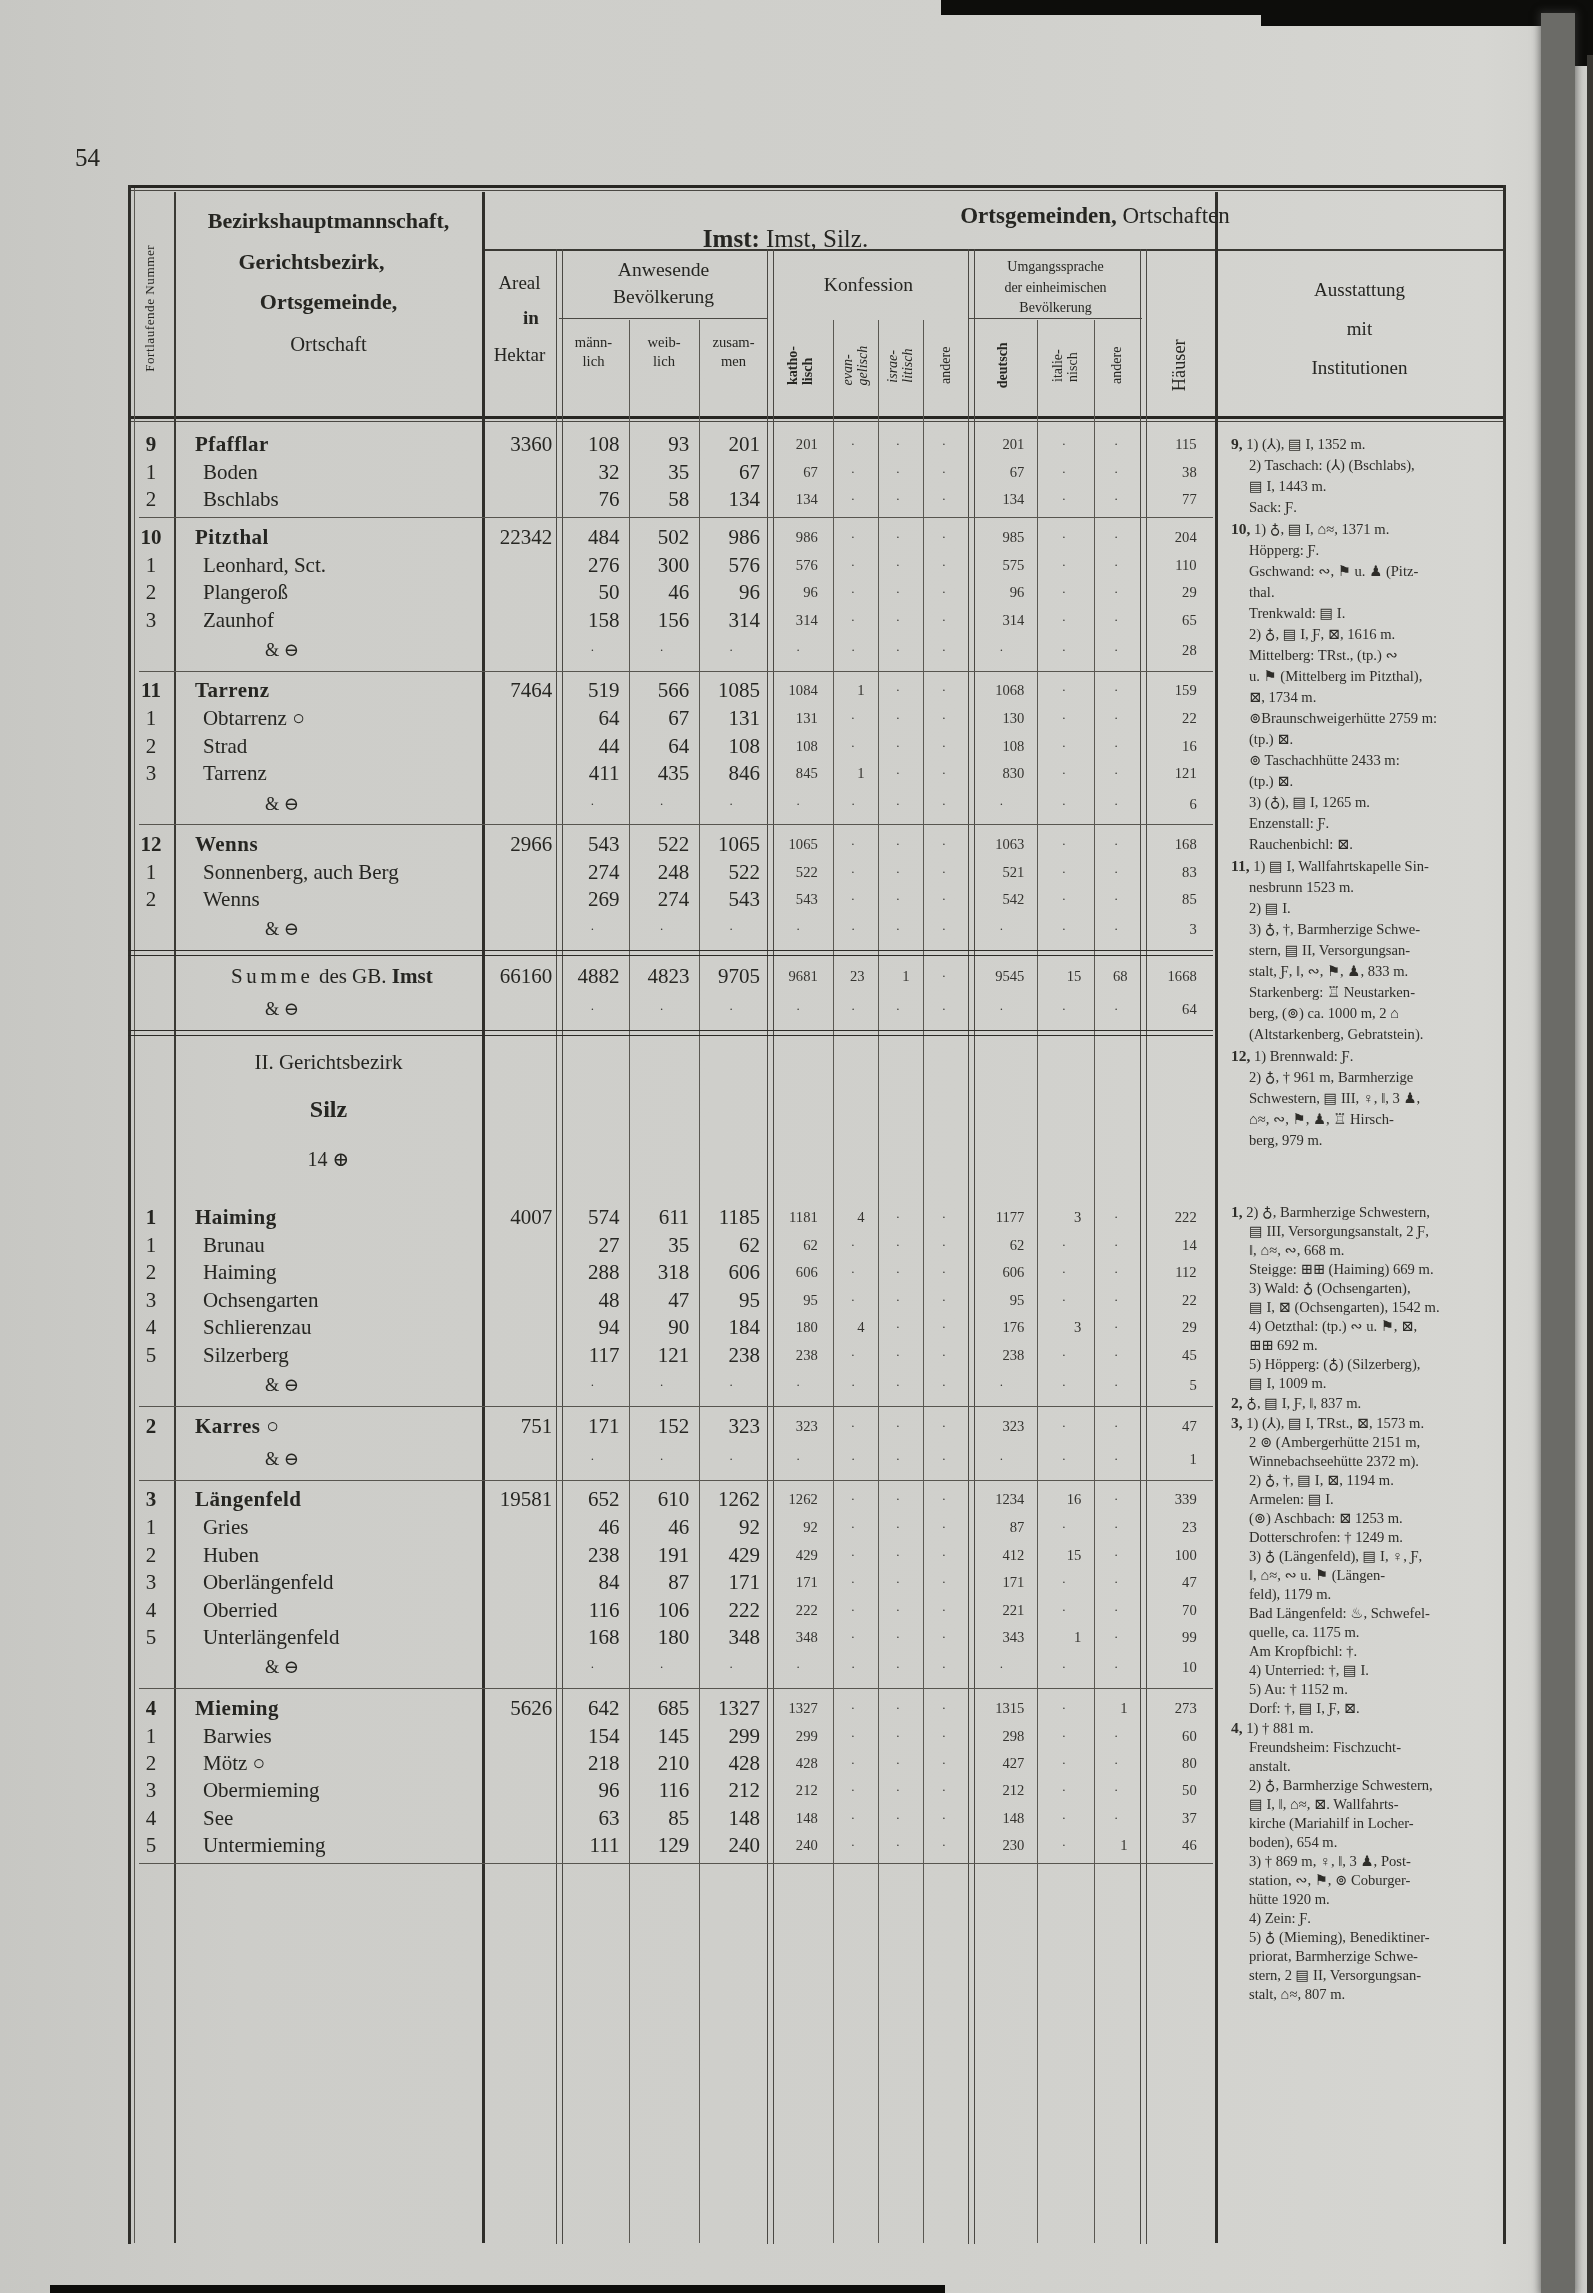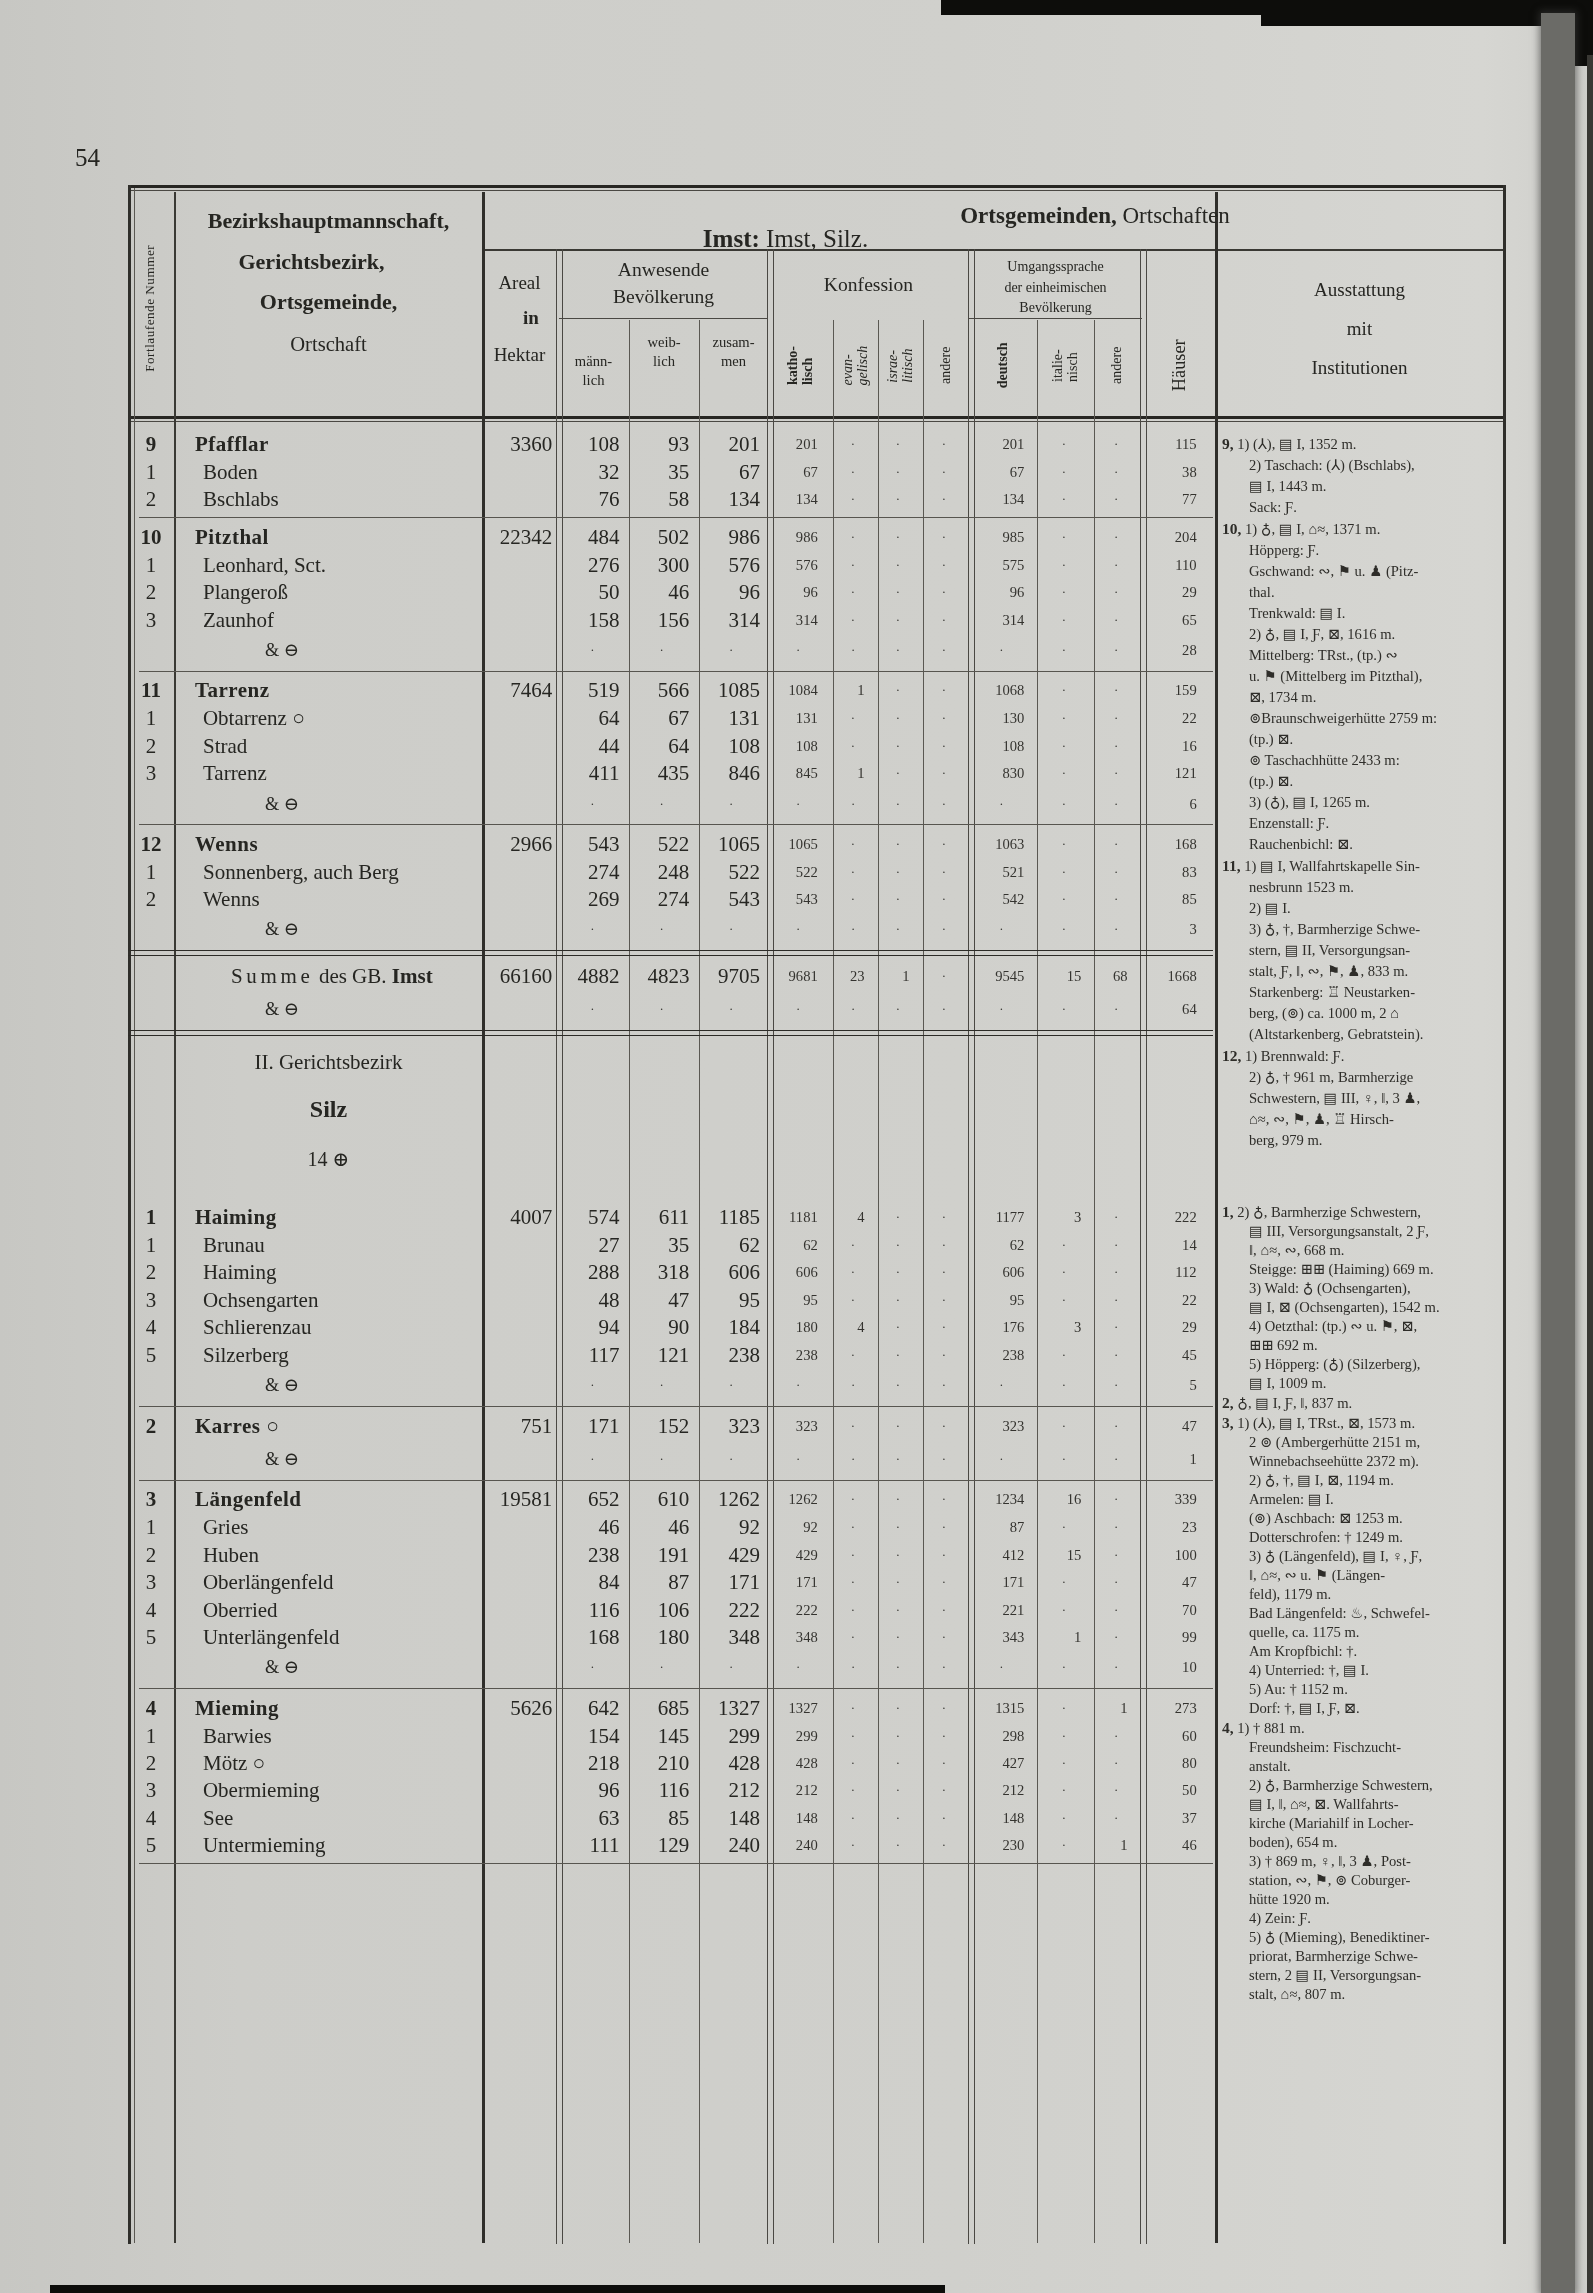--- a/index.html
+++ b/index.html
@@ -56,21 +56,21 @@
   .dsep{height:12.8px;position:relative;}
   .dsep:after{content:"";position:absolute;left:0;right:1.8px;top:3.7px;height:3.7px;
     border-top:1.8px solid #2c2b27;border-bottom:0.9px solid #2c2b27;}
   .gbblock{height:163px;position:relative;font-size:21px;}
   .gb1{position:absolute;left:46px;width:309px;top:11px;text-align:center;}
   .gb2{position:absolute;left:46px;width:309px;top:57px;text-align:center;font-weight:bold;font-size:24px;}
   .gb3{position:absolute;left:46px;width:309px;top:108px;text-align:center;font-size:20px;}
   
   .fnblock{position:absolute;left:1218px;width:287px;font-size:14.6px;color:#2e2d29;}
   .fn-line{padding-left:31px;text-indent:0;}
-  .fn-start{padding-left:4px;}
+  .fn-start{padding-left:13px;}
   .fn-start b{font-size:15.5px;}
   #fnA .fn-line{line-height:21px;}
   #fnB .fn-line{line-height:19px;}
 </style>
 </head>
 <body>
 
 <div id="stage">
 
   <div class="abs blackbar" style="left:941px;top:0;width:652px;height:14.6px;"></div>
@@ -124,21 +124,21 @@
     <b>Ortsgemeinden,</b><span> Ortschaften</span>
   </div>
 
   <div class="hc" style="left:482px;top:272px;width:75px;font-size:19px;">Areal</div>
   <div class="hc" style="left:482px;top:307px;width:98px;font-size:19px;font-weight:bold;">in</div>
   <div class="hc" style="left:482px;top:344px;width:75px;font-size:19px;">Hektar</div>
 
   <div class="hc" style="left:559px;top:259px;width:209px;font-size:19.6px;">Anwesende</div>
   <div class="hc" style="left:559px;top:286px;width:209px;font-size:19.6px;">Bevölkerung</div>
 
-  <div class="hc" style="left:559px;top:352px;width:69px;font-size:14.6px;line-height:19px;">
+  <div class="hc" style="left:559px;top:333px;width:69px;font-size:14.6px;line-height:19px;">
     <span>männ-</span><br>
     <span>lich</span>
   </div>
   <div class="hc" style="left:629px;top:333px;width:70px;font-size:14.6px;line-height:19px;">
     <span>weib-</span><br>
     <span>lich</span>
   </div>
   <div class="hc" style="left:699px;top:333px;width:69px;font-size:14.6px;line-height:19px;">
     <span>zusam-</span><br>
     <span>men</span>

